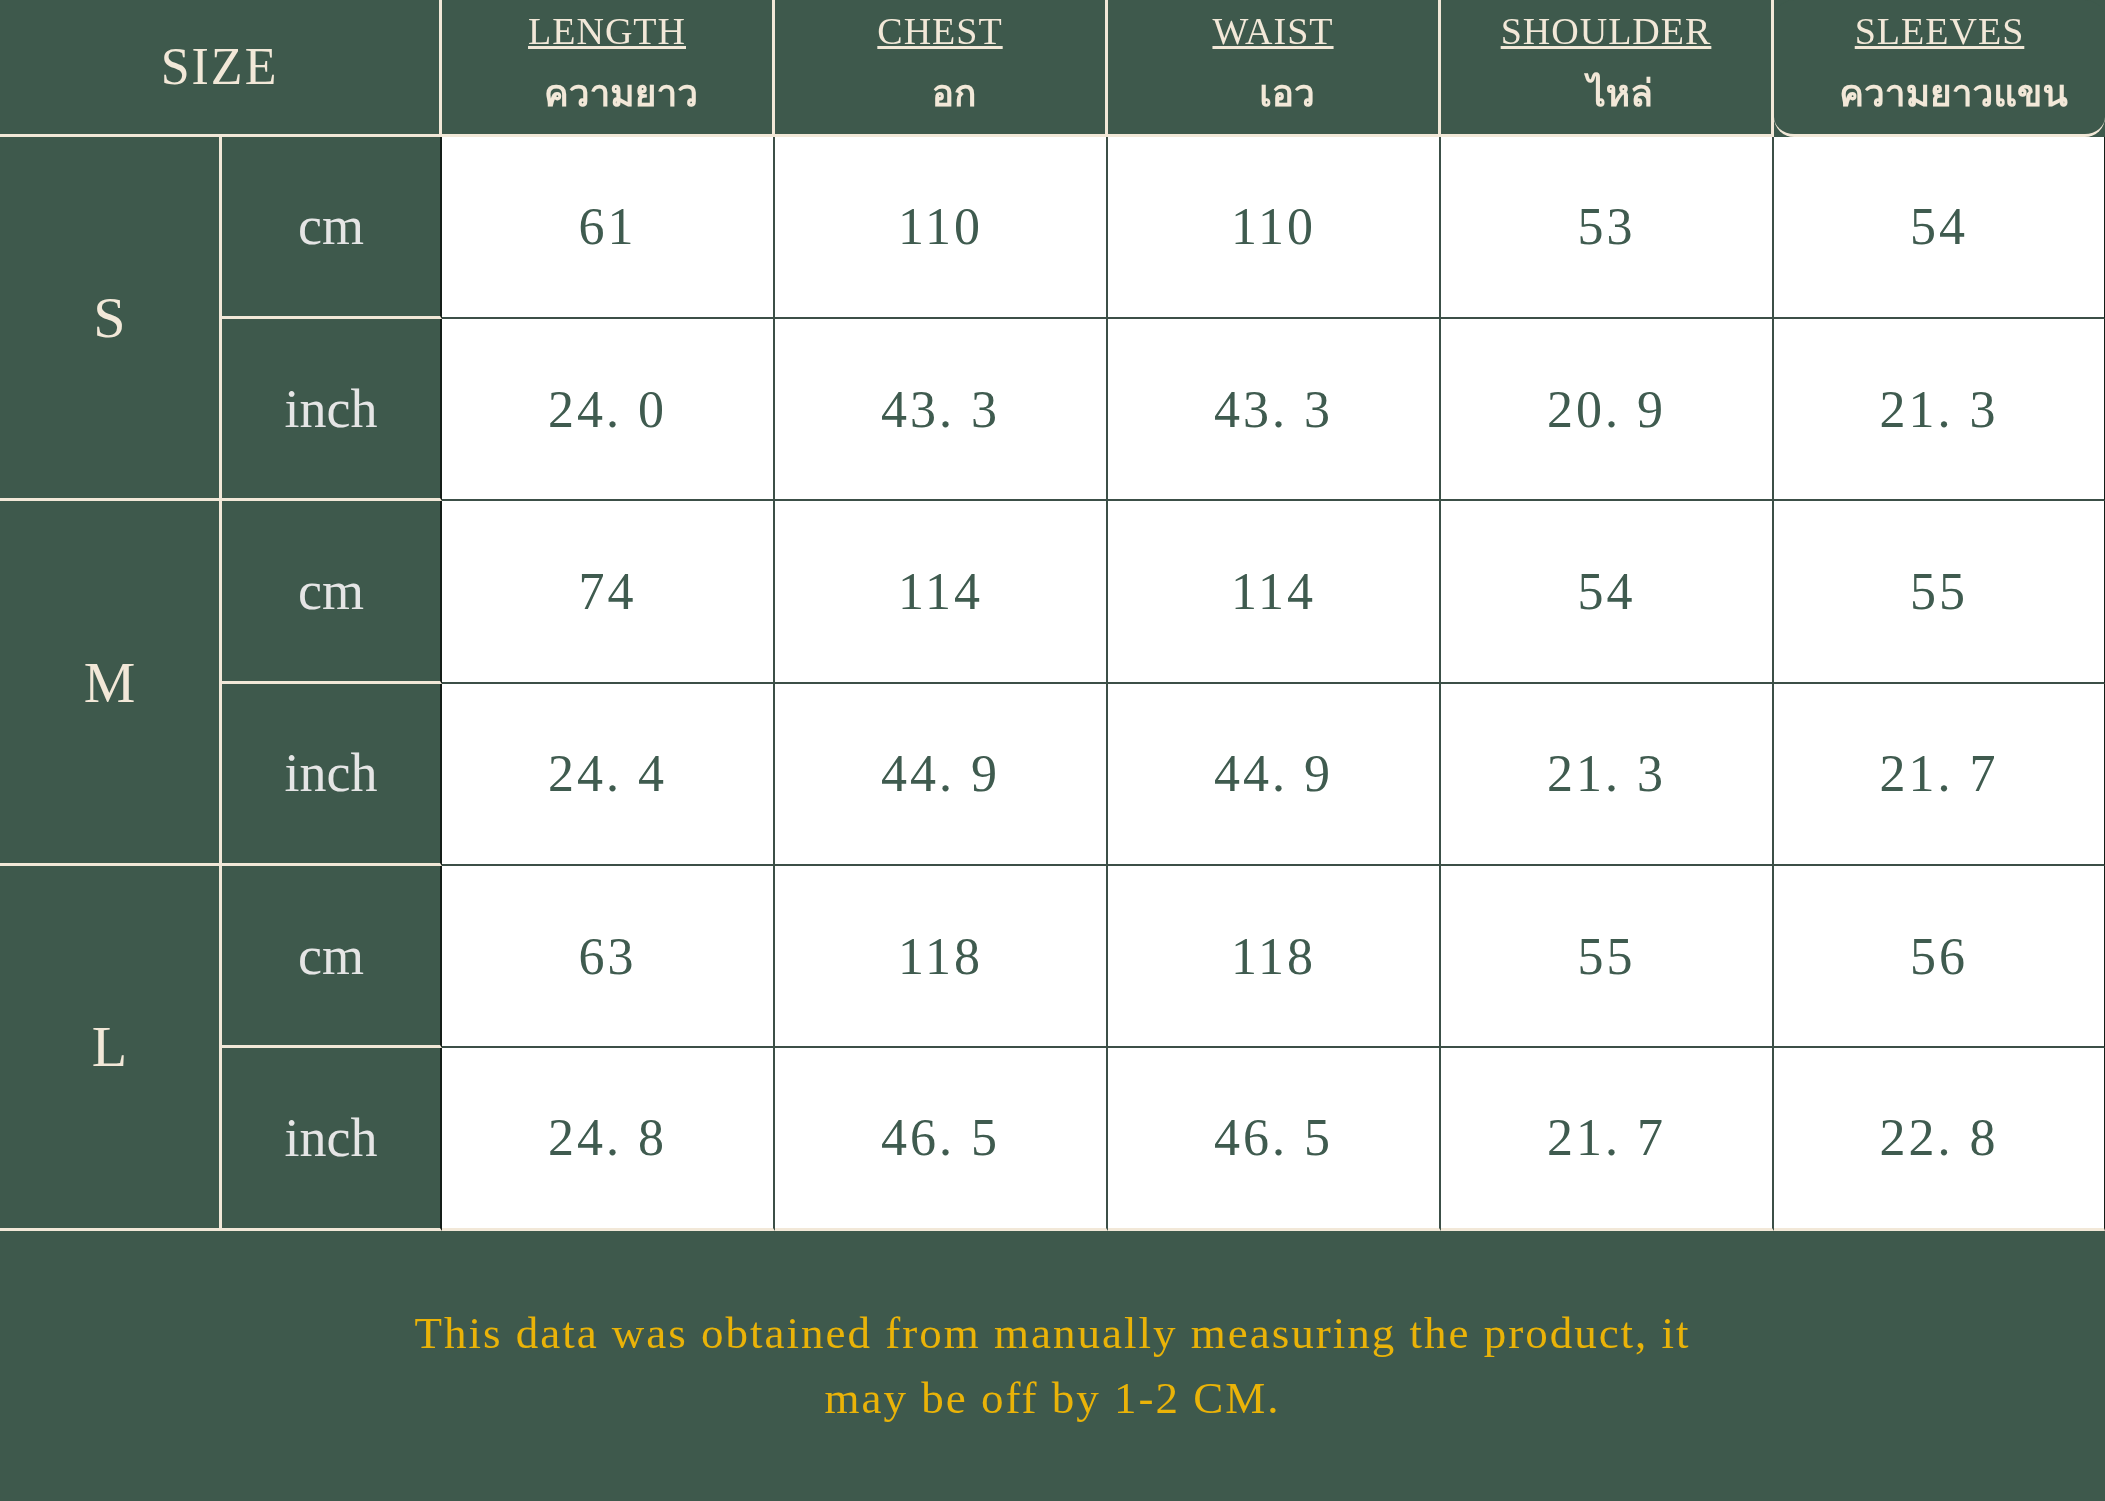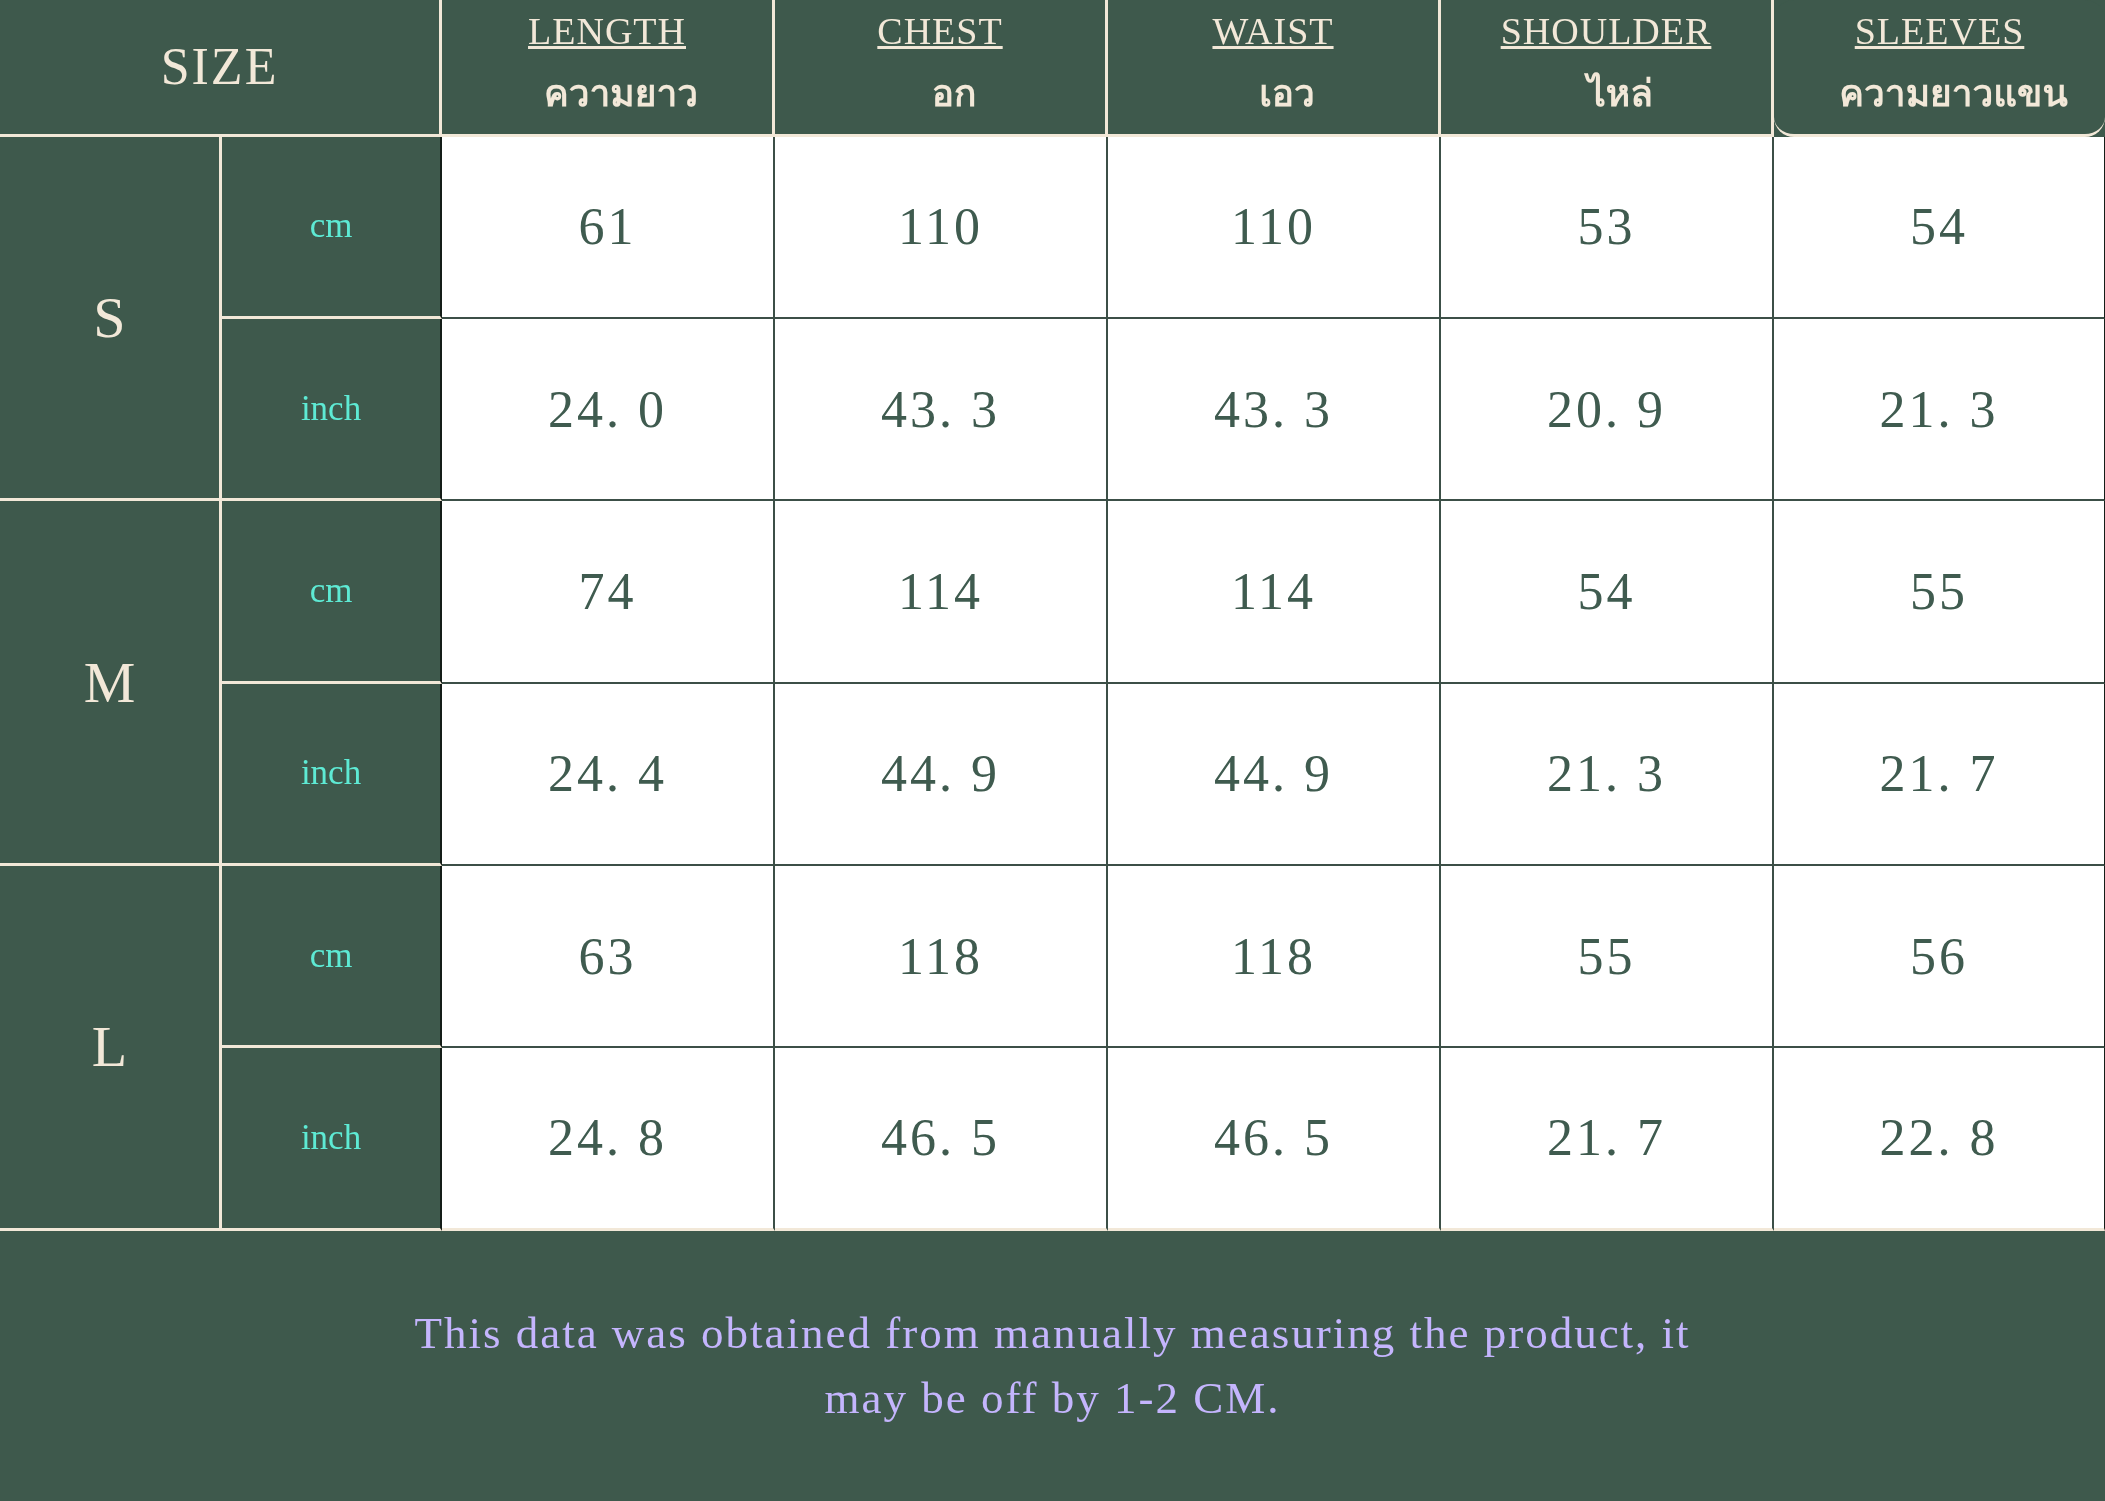--- a/index.html
+++ b/index.html
@@ -36,37 +36,37 @@
   }
 
   
   tr.data-row { height: 176px; }
   th.size-cell {
     background: #3E594C; color: #F2E8D8; font-size: 58px;
     border-right: 3px solid #F2E8D8;
     border-bottom: 3px solid #F2E8D8;
   }
   th.unit-cell {
-    background: #3E594C; color: #5eead4; font-size: 35px;
+    background: #3E594C; color: #e5e5e5; font-size: 54px;
     border-right: 2px solid #141D18;
     border-bottom: 3px solid #F2E8D8;
     margin-left: 20px;
   }
   td.val {
     background: #FFFFFF; color: #3F5B4F; font-size: 52px; letter-spacing: 3px;
     border-right: 2px solid #3C4F47;
     border-bottom: 2px solid #3C4F47;
   }
   td.val:last-child { border-right-color: #141D18; border-right-width: 1px; }
   tr.last-data td.val, tr.last-data th.unit-cell { border-bottom: 3px solid #F2E8D8; }
 
   
   tr.footer-row { height: 261px; }
   td.footer {
-    background: #3E594C; color: #c4b5fd; font-size: 45px;
+    background: #3E594C; color: #eab308; font-size: 45px;
     letter-spacing: 2px; line-height: 1.45;
   }
   .footer-line { display: block; }
 </style>
 </head>
 <body>
 
 <div class="canvas">
   <table class="size-chart">
     <colgroup>

